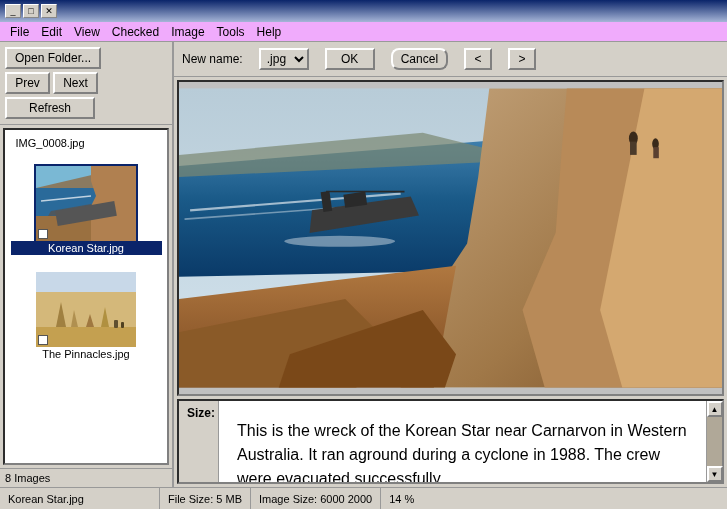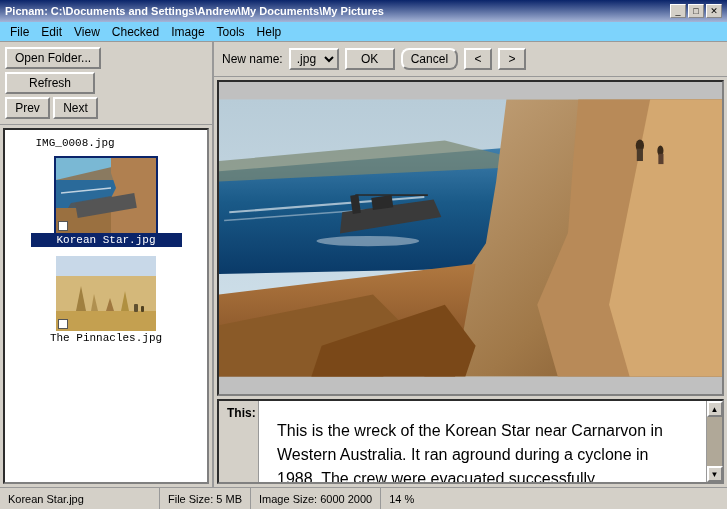--- a/index.html
+++ b/index.html
@@ -40,21 +40,21 @@
       display: flex;
       align-items: center;
       justify-content: center;
       font-size: 9px;
       cursor: pointer;
       color: #000;
     }
 
     
     .menu-bar {
-      background: #7dd3fc;
+      background: #f0abfc;
       border-bottom: 1px solid #999;
       padding: 2px 5px;
       display: flex;
       gap: 2px;
       height: 20px;
       align-items: center;
     }
     .menu-item {
       padding: 1px 5px;
       cursor: pointer;
@@ -63,21 +63,21 @@
 
     
     .main-content {
       display: flex;
       height: calc(509px - 22px - 20px - 22px);
       background: #d4d0c8;
     }
 
     
     .left-panel {
-      width: 214px;
+      width: 174px;
       border-right: 2px solid #999;
       display: flex;
       flex-direction: column;
       background: #d4d0c8;
     }
 
     
     .toolbar {
       padding: 5px;
       display: flex;
@@ -110,22 +110,21 @@
       border: 2px inset #808080;
       margin: 3px;
       overflow-y: scroll;
       overflow-x: hidden;
     }
     .file-list-inner {
       display: flex;
       flex-direction: column;
       align-items: center;
       padding: 5px;
-      gap: 5px;
-      font-family: Liberation Mono, monospace;
+      gap: 13px;
     }
     .file-item {
       display: flex;
       flex-direction: column;
       align-items: center;
       width: 155px;
       cursor: pointer;
       padding: 2px;
     }
     .file-item.selected .file-label {
@@ -190,21 +189,21 @@
       flex: 1;
       display: flex;
       flex-direction: column;
     }
 
     
     .name-bar {
       display: flex;
       align-items: center;
       padding: 5px 8px;
-      gap: 6px;
+      gap: 16px;
       background: #d4d0c8;
       border-bottom: 1px solid #999;
       height: 35px;
     }
     .name-bar label {
       font-size: 12px;
       white-space: nowrap;
     }
     .name-input {
       background: white;
@@ -348,21 +347,20 @@
       color: #000;
       align-self: flex-start;
       padding-left: 5px;
       width: 100%;
     }
   </style>
 </head>
 <body>
 
 <div class="title-bar">
-  <span class="title-bar-text">Picnam: C:\Documents and Settings\Andrew\My Documents\My Pictures</span>
   <div class="title-controls">
     <div class="title-btn">_</div>
     <div class="title-btn">□</div>
     <div class="title-btn">✕</div>
   </div>
 </div>
 
 <div class="menu-bar">
   <span class="menu-item">File</span>
   <span class="menu-item">Edit</span>
@@ -375,25 +373,25 @@
 
 <div class="main-content">
 
   <div class="left-panel">
 
     <div class="toolbar">
       <div class="toolbar-row">
         <button class="btn btn-wide">Open Folder...</button>
       </div>
       <div class="toolbar-row">
-        <button class="btn btn-wide">Refresh</button>
+        <button class="btn">Prev</button>
+        <button class="btn">Next</button>
       </div>
       <div class="toolbar-row">
-        <button class="btn">Prev</button>
-        <button class="btn">Next</button>
+        <button class="btn btn-wide">Refresh</button>
       </div>
     </div>
 
     <div class="file-list">
       <div class="file-list-inner">
 
         <div class="file-item" style="align-items:flex-start;">
           <span class="file-item-first">IMG_0008.jpg</span>
         </div>
 
@@ -440,20 +438,21 @@
               </svg>
             </div>
             <div class="checkbox-wrapper"></div>
           </div>
           <span class="file-label">The Pinnacles.jpg</span>
         </div>
 
       </div>
     </div>
 
+    <div class="images-count">8 Images</div>
   </div>
 
   <div class="right-panel">
 
     <div class="name-bar">
       <label>New name:</label>
       <select class="ext-select">
         <option>.jpg</option>
         <option>.png</option>
         <option>.bmp</option>
@@ -521,21 +520,21 @@
         <polygon points="420,0 490,0 490,270 400,270 380,200 400,100" fill="#d4a870"></polygon>
 
         <ellipse cx="410" cy="45" rx="4" ry="6" fill="#3a2a1a"></ellipse>
         <rect x="407" y="48" width="6" height="12" fill="#4a3a2a"></rect>
         <ellipse cx="430" cy="50" rx="3" ry="5" fill="#3a2a1a"></ellipse>
         <rect x="428" y="53" width="5" height="10" fill="#5a4030"></rect>
       </svg>
     </div>
 
     <div class="text-area">
-      <div class="text-label">This:</div>
+      <div class="text-label">Size:</div>
       <div class="text-content">
         This is the wreck of the Korean Star near Carnarvon in Western Australia. It ran aground during a cyclone in 1988. The crew were evacuated successfully.<br>
         This photo is from 1994 - I doubt there is much left now.
       </div>
       <div class="text-scrollbar">
         <div class="scroll-btn">▲</div>
         <div class="scroll-track"></div>
         <div class="scroll-btn">▼</div>
       </div>
     </div>

